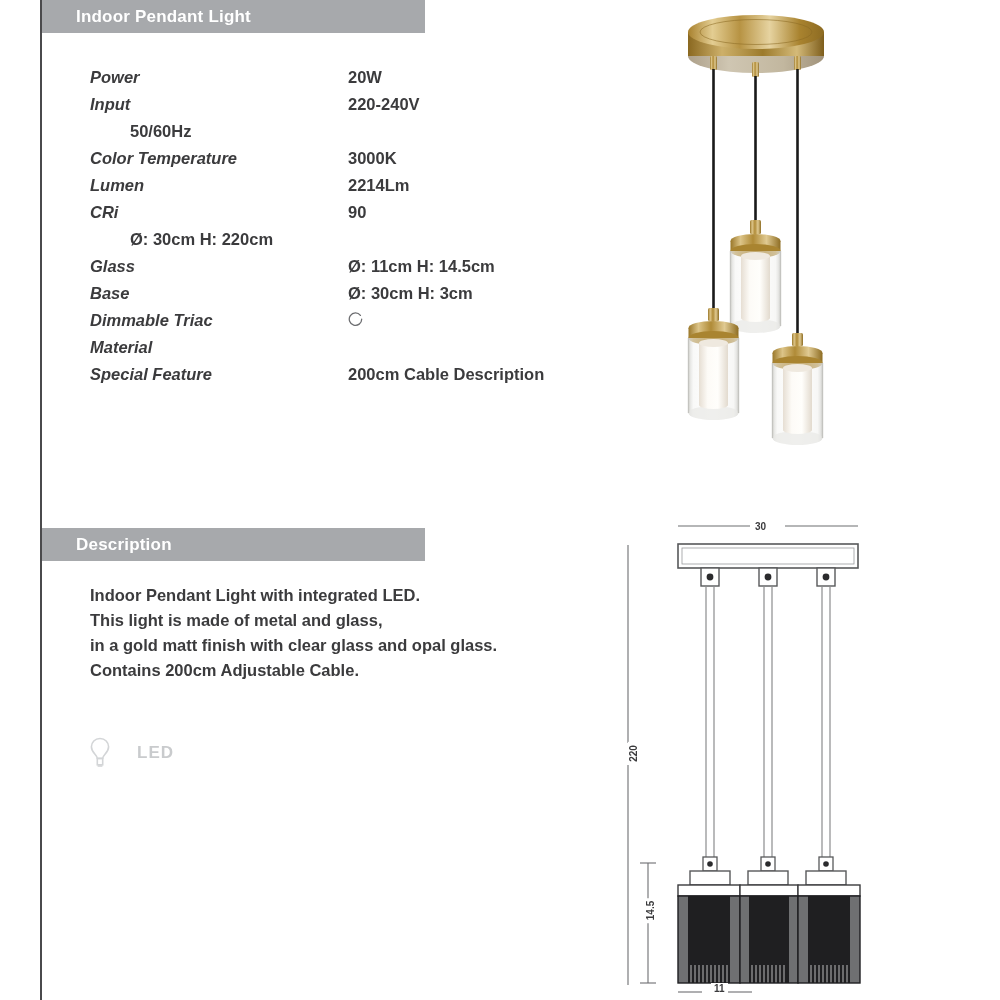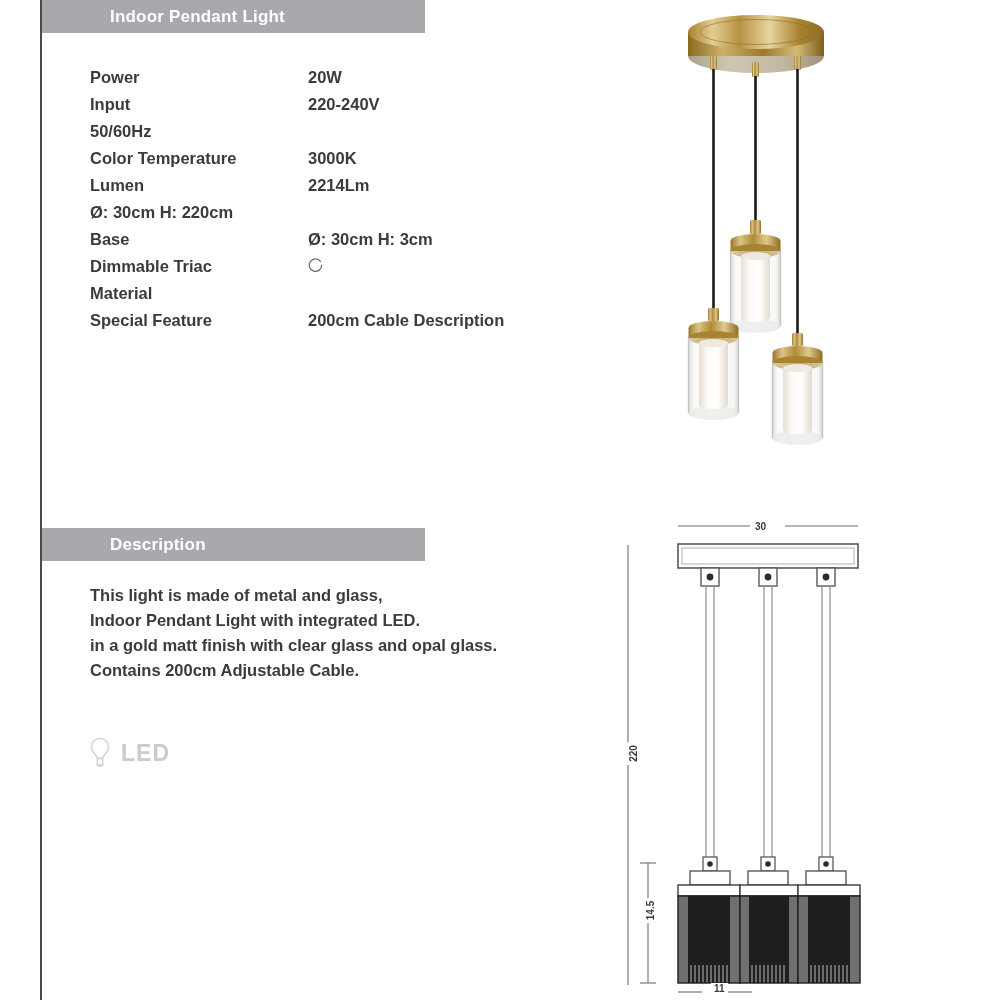--- a/index.html
+++ b/index.html
@@ -34,21 +34,21 @@
     height: 33px;
     background: #a7a9ac;
     display: flex;
     align-items: center;
   }
   .section-bar .bar-title {
     color: #ffffff;
     font-size: 17px;
     font-weight: 600;
     letter-spacing: 0.2px;
-    margin-left: 68px;
+    margin-left: 34px;
   }
   #spec-bar { top: 0px; }
   #desc-bar { top: 528px; text-align: center; }
 
   
   .spec-table {
     position: absolute;
     left: 90px;
     top: 64px;
     width: 520px;
@@ -57,26 +57,28 @@
     display: flex;
     align-items: center;
     height: 27px;
   }
   .spec-label {
     width: 218px;
     font-size: 16.5px;
     font-weight: 700;
     color: #3b3b3d;
     white-space: nowrap;
+    font-style: italic;
   }
   .spec-value {
     font-size: 16.5px;
     font-weight: 700;
     color: #3b3b3d;
     white-space: nowrap;
+    margin-left: 40px;
   }
 
   
   .dimmer-icon {
     display: inline-block;
     width: 17px;
     height: 17px;
     vertical-align: -3px;
   }
 
@@ -98,22 +100,22 @@
   
   .led-badge {
     position: absolute;
     left: 88px;
     top: 736px;
     display: flex;
     align-items: center;
   }
   .led-badge .bulb { width: 24px; height: 34px; }
   .led-badge .led-text {
-    margin-left: 9px;
-    font-size: 23px;
+    margin-left: 25px;
+    font-size: 17px;
     font-weight: 700;
     letter-spacing: 1px;
     color: #c9cbcd;
   }
 
   
   .product-photo {
     position: absolute;
     left: 660px;
     top: 8px;
@@ -181,25 +183,33 @@
   <div class="spec-row">
     <span class="spec-label">Color Temperature</span>
     <span class="spec-value">3000K</span>
   </div>
 
   <div class="spec-row">
     <span class="spec-label">Lumen</span>
     <span class="spec-value">2214Lm</span>
   </div>
 
+  <div class="spec-row">
+    <span class="spec-label">CRi</span>
+    <span class="spec-value">90</span>
+  </div>
 
   <div class="spec-row">
     <span class="spec-value">Ø: 30cm   H: 220cm</span>
   </div>
 
+  <div class="spec-row">
+    <span class="spec-label">Glass</span>
+    <span class="spec-value">Ø: 11cm   H: 14.5cm</span>
+  </div>
 
   <div class="spec-row">
     <span class="spec-label">Base</span>
     <span class="spec-value">Ø: 30cm   H: 3cm</span>
   </div>
 
   <div class="spec-row">
     <span class="spec-label">Dimmable Triac</span>
     <span class="spec-value">
       <span class="dimmer-icon">
@@ -220,22 +230,22 @@
   </div>
 
 
 </div>
 
 <div class="section-bar" id="desc-bar">
   <span class="bar-title">Description</span>
 </div>
 
 <div class="desc-body">
+  <div class="desc-line">Indoor Pendant Light with integrated LED.</div>
   <div class="desc-line">This light is made of metal and glass,</div>
-  <div class="desc-line">Indoor Pendant Light with integrated LED.</div>
   <div class="desc-line">in a gold matt finish with clear glass and opal glass.</div>
   <div class="desc-line">Contains 200cm Adjustable Cable.</div>
 </div>
 
 <div class="led-badge">
   <span class="bulb">
     <svg viewBox="0 0 24 34" width="24" height="34">
       <path d="M12 2.5 C6.9 2.5 3.4 6.3 3.4 10.8 C3.4 14.0 5.2 16.3 7.0 18.3
                C8.3 19.8 9.1 20.8 9.3 22.3 L14.7 22.3 C14.9 20.8 15.7 19.8 17.0 18.3
                C18.8 16.3 20.6 14.0 20.6 10.8 C20.6 6.3 17.1 2.5 12 2.5 Z" fill="none" stroke="#d3d5d7" stroke-width="1.6"></path>

